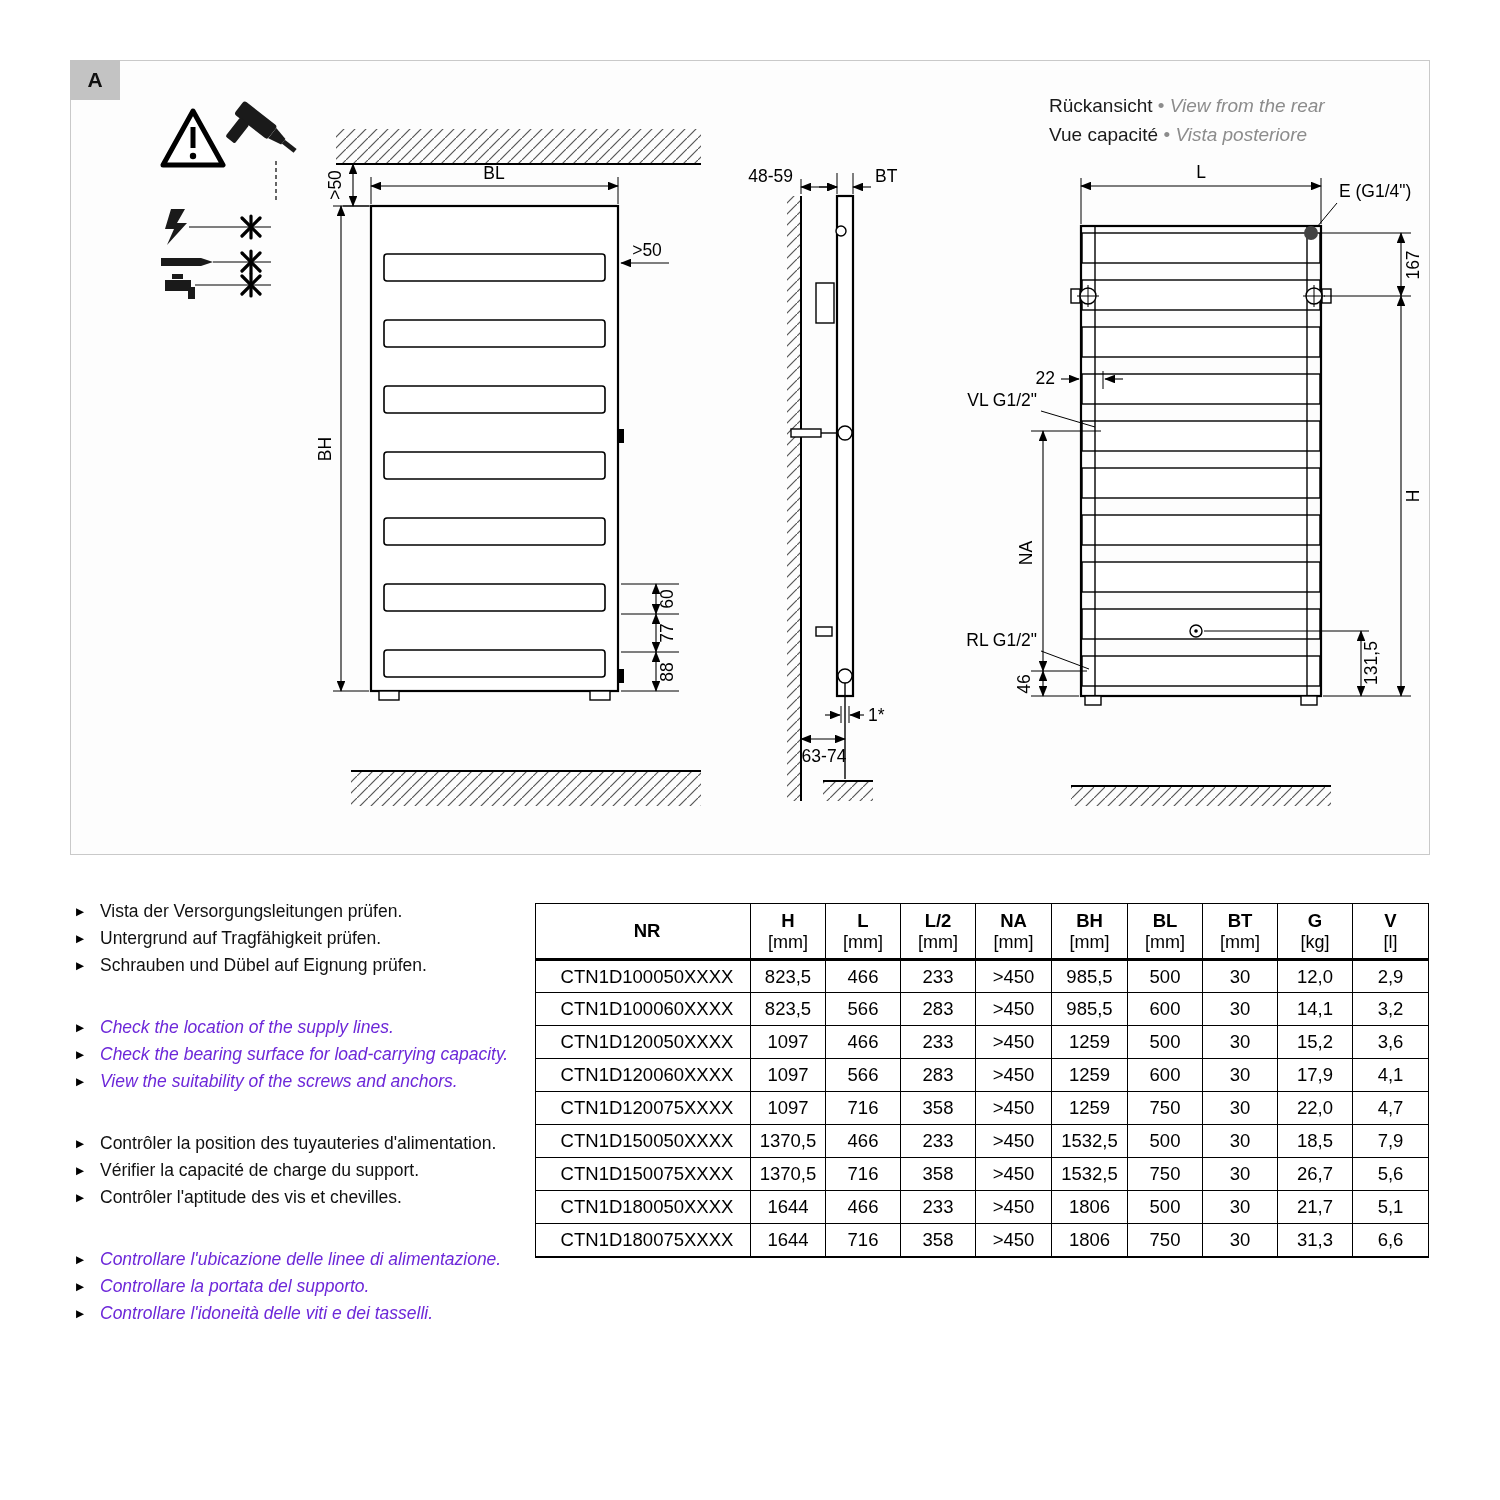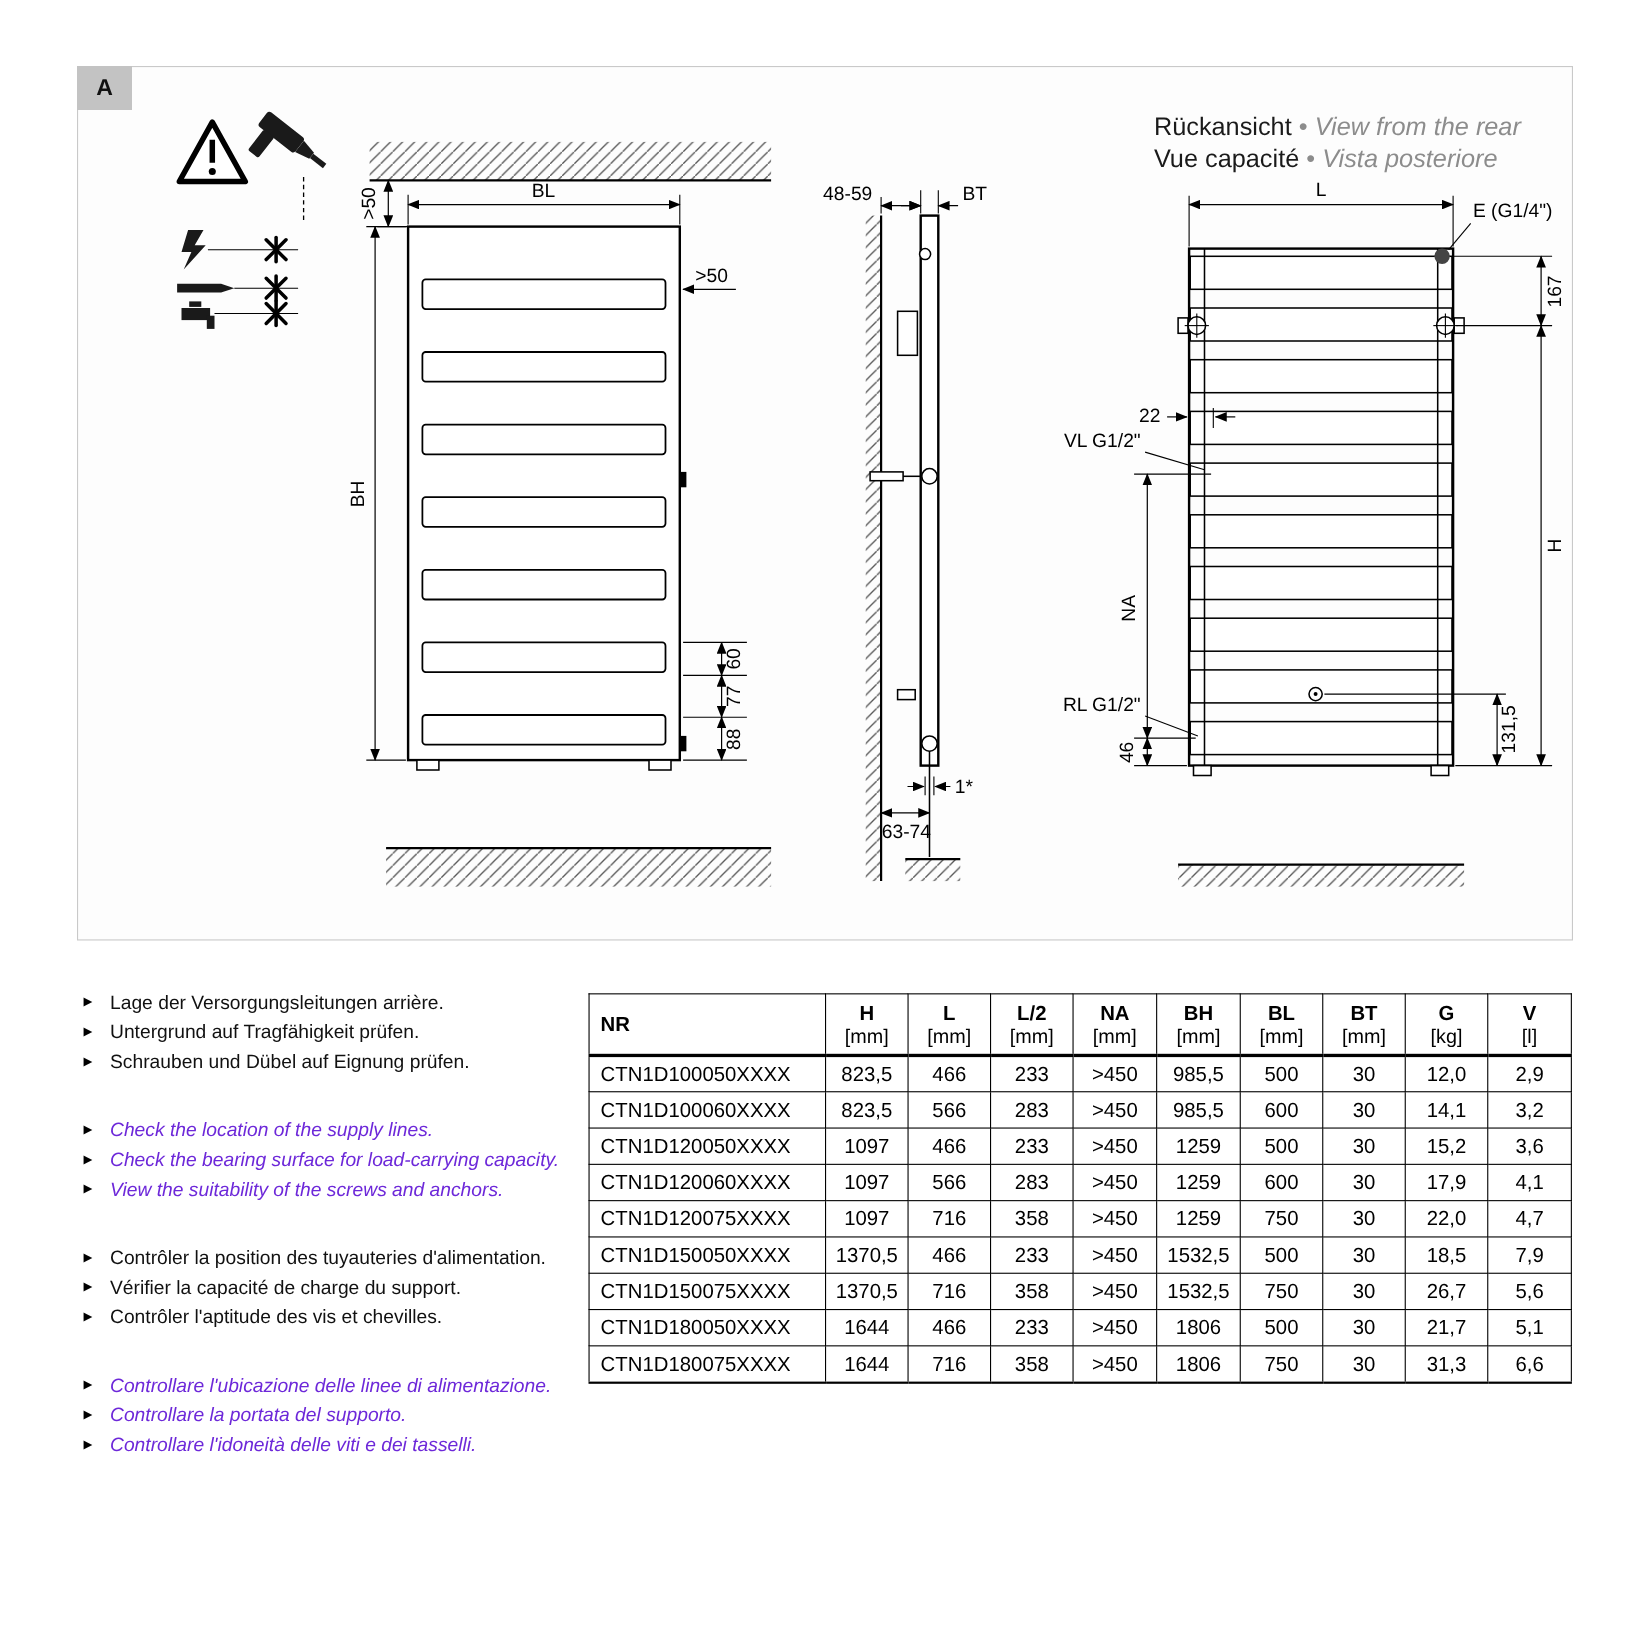--- a/index.html
+++ b/index.html
@@ -7,21 +7,21 @@
   .page { position:relative; width:1500px; height:1500px; background:#fff; overflow:hidden; }
 
   
   .panel { position:absolute; left:70px; top:60px; width:1360px; height:795px;
            background:#fdfdfd; border:1px solid #c9c9c9; }
   .panel-label { position:absolute; left:-1px; top:-1px; width:50px; height:40px;
                  background:#c3c3c3; color:#111; font-size:21px; font-weight:bold;
                  display:flex; align-items:center; justify-content:center; }
   .diagram-svg { position:absolute; left:0; top:0; width:1358px; height:793px; }
 
-  .rear-title { position:absolute; left:978px; top:40px; font-size:23px; line-height:29px;
+  .rear-title { position:absolute; left:978px; top:30px; font-size:19px; line-height:29px;
                 color:#1a1a1a; white-space:nowrap; }
   .t-ital { font-style:italic; color:#8c8c8c; }
   .t-sep  { color:#8c8c8c; }
 
   
   .body  { fill:#fff; stroke:#000; stroke-width:2.2; }
   .slot  { fill:#fff; stroke:#000; stroke-width:1.6; }
   .thin  { fill:#fff; stroke:#000; stroke-width:1.4; }
   .tl    { stroke:#000; stroke-width:1.4; fill:none; }
   .thickl{ stroke:#000; stroke-width:2; fill:none; }
@@ -40,21 +40,21 @@
   .chk-text  { flex:1; }
   .chk-group.italic .chk-text { font-style:italic; color:#6d28d9; }
 
   
   .spec-table { position:absolute; left:535px; top:903px; width:893px;
                 border-collapse:collapse; font-size:18.5px; color:#000; table-layout:fixed; }
   .spec-table th, .spec-table td { border:1.2px solid #000; text-align:center; padding:0 2px; }
   .spec-table thead th { border-bottom:3px solid #000; height:56px; font-weight:bold; vertical-align:middle; }
   .spec-table td { height:33px; }
   .spec-table tbody tr:last-child td { border-bottom:2.5px solid #000; }
-  .spec-table .c-nr { text-align:left; padding-left:10px; }
+  .spec-table .c-nr { text-align:center; padding-left:10px; }
   .hd2 { font-weight:normal; font-size:18px; }
 </style>
 </head>
 <body>
 
 <div class="page">
 
   <div class="panel">
     <div class="panel-label">A</div>
 
@@ -309,21 +309,21 @@
         <span class="t-sep">•</span>
         <span class="t-ital">Vista posteriore</span>
       </div>
     </div>
   </div>
 
   <div class="checklist">
     <div class="chk-group">
       <div class="chk-item">
           <span class="chk-marker">▶</span>
-          <span class="chk-text">Lage der Versorgungsleitungen arrière.</span>
+          <span class="chk-text">Vista der Versorgungsleitungen prüfen.</span>
         </div>
       <div class="chk-item">
           <span class="chk-marker">▶</span>
           <span class="chk-text">Untergrund auf Tragfähigkeit prüfen.</span>
         </div>
       <div class="chk-item">
           <span class="chk-marker">▶</span>
           <span class="chk-text">Schrauben und Dübel auf Eignung prüfen.</span>
         </div>
     </div>

